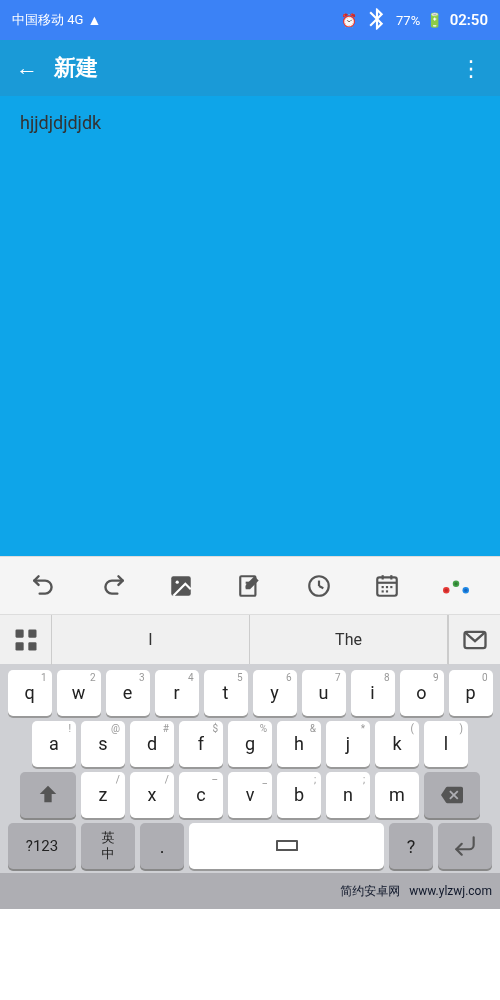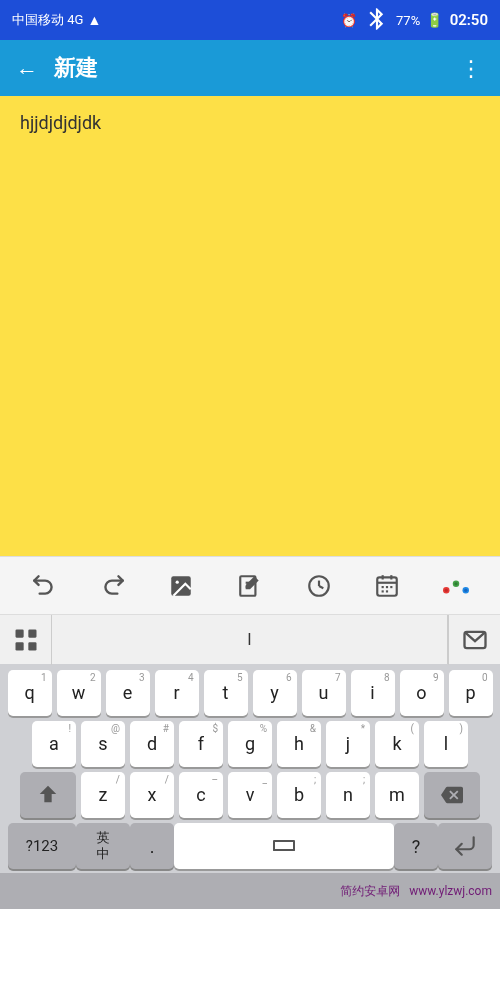--- a/index.html
+++ b/index.html
@@ -6,21 +6,21 @@
     body {
       width: 500px;
       height: 1000px;
       overflow: hidden;
       font-family: 'Roboto', Arial, sans-serif;
       background: #fff;
     }
 
     
     .status-bar {
-      background: #1d4ed8;
+      background: #3b82f6;
       height: 40px;
       display: flex;
       align-items: center;
       justify-content: space-between;
       padding: 12px 12px;
       color: white;
       font-size: 13px;
     }
     .status-left {
       display: flex;
@@ -54,21 +54,21 @@
       font-weight: 700;
     }
     .app-bar-more {
       font-size: 22px;
       letter-spacing: 2px;
       cursor: pointer;
     }
 
     
     .content-area {
-      background: #fde047;
+      background: #0ea5e9;
       height: 460px;
       padding: 16px 20px;
       font-size: 18px;
       color: #333;
     }
 
     
     .keyboard-toolbar {
       background: #f5f5f5;
       border-top: 1px solid #ddd;
@@ -186,20 +186,21 @@
     }
     .shift-key {
       width: 56px;
     }
     .delete-key {
       width: 56px;
     }
     
     .bottom-row {
       display: flex;
+      gap: 5px;
       padding: 0 4px;
     }
     .key-num-switch {
       width: 68px;
       height: 46px;
       background: #aeaeb3;
       border-radius: 5px;
       display: flex;
       align-items: center;
       justify-content: center;
@@ -385,20 +386,21 @@
 <div class="suggestion-bar">
   <div class="suggestion-grid-icon">
     <svg viewBox="0 0 24 24" width="28" height="28" fill="#555">
       <rect x="3" y="3" width="7" height="7" rx="1"></rect>
       <rect x="14" y="3" width="7" height="7" rx="1"></rect>
       <rect x="3" y="14" width="7" height="7" rx="1"></rect>
       <rect x="14" y="14" width="7" height="7" rx="1"></rect>
     </svg>
   </div>
   <div class="suggestion-item">I</div>
+  <div class="suggestion-item">The</div>
   <div class="suggestion-send-icon">
     <svg viewBox="0 0 24 24" width="28" height="28" fill="none" stroke="#555" stroke-width="2">
       <rect x="3" y="5" width="18" height="14" rx="2"></rect>
       <polyline points="3,5 12,13 21,5"></polyline>
     </svg>
   </div>
 </div>
 
 <div class="keyboard">
 
@@ -546,18 +548,18 @@
     <div class="key-enter">
       <svg viewBox="0 0 24 24" width="26" height="26" fill="none" stroke="#555" stroke-width="2">
         <polyline points="9,10 4,15 9,20" stroke-linecap="round" stroke-linejoin="round"></polyline>
         <path d="M20 4v7a4 4 0 0 1-4 4H4" stroke-linecap="round"></path>
       </svg>
     </div>
   </div>
 </div>
 
 <div class="watermark-bar">
-  <span style="color:#701a75;font-size:12px;">
+  <span style="color:#0f172a;font-size:12px;">
     <span>简约安卓网</span>
     &nbsp;
     <span>www.ylzwj.com</span>
   </span>
 </div>
 
 </body></html>

